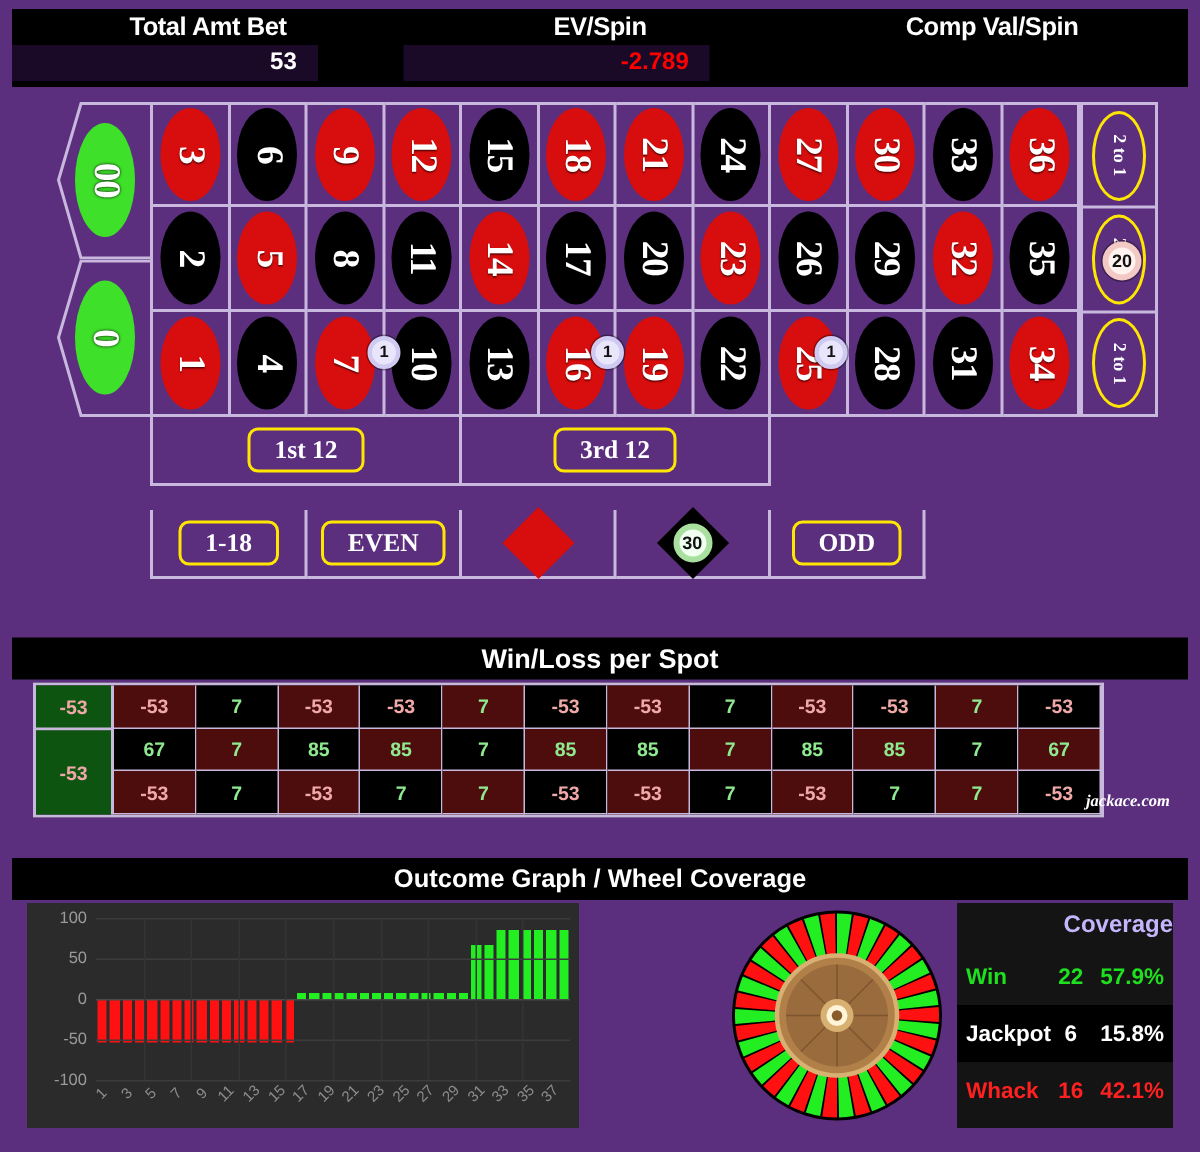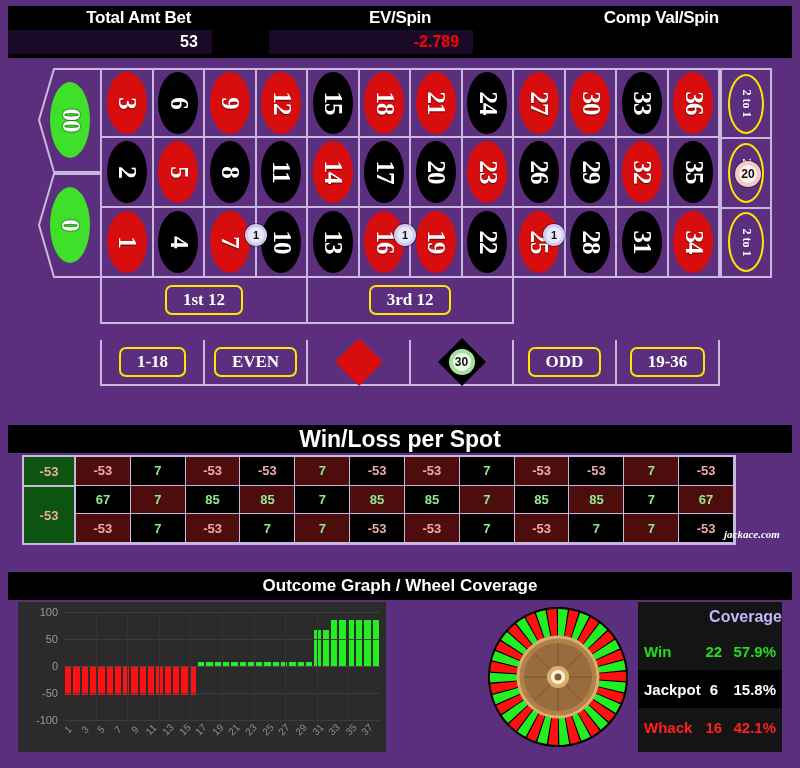--- a/index.html
+++ b/index.html
@@ -133,21 +133,21 @@
   .chip.sm { width:22px; height:22px; font-size:11px;
              background:#e9e6fb; border:3px solid #cfcaf2; }
   .chip.pink { width:26px; height:26px; font-size:12px;
                background:#fff2ef; border:4px solid #f3c9c6; }
   .chip.grn { width:26px; height:26px; font-size:12px;
               background:#f1fff0; border:4px solid #a9e0a0; }
 
   
   .wl-title {
     position:absolute; left:8px; top:425px; width:784px; height:28px;
-    background:#000; color:#fff; font-size:23px; font-weight:bold;
+    background:#000; color:#fff; font-size:18px; font-weight:bold;
     text-align:center; line-height:28px;
   }
   .wl-wrap {
     position:absolute; left:22px; top:455px; width:714px; height:90px;
     background:#000; border:2px solid #c9b8dd; display:flex;
   }
   .wl-zero { width:52px; display:flex; flex-direction:column;
              border-right:2px solid #c9b8dd; }
   .wl-z {
     flex:1; background:#0d5411; color:#f0a8a8; font-size:13px; font-weight:bold;
@@ -503,23 +503,20 @@
       </div>
       <div class="ob">
         <span class="diamond red"></span>
       </div>
       <div class="ob">
         <span class="diamond black"></span>
         <span class="chip grn" style="left:50%; top:50%; transform:translate(-50%,-50%);">30</span>
       </div>
       <div class="ob">
         <span class="pill">ODD</span>
-      </div>
-      <div class="ob">
-        <span class="pill">19-36</span>
       </div>
     </div>
   </div>
 
   <div class="wl-title">Win/Loss per Spot</div>
   <div class="wl-wrap">
     <div class="wl-zero">
       <div class="wl-z top">-53</div>
       <div class="wl-z bot">-53</div>
     </div>

